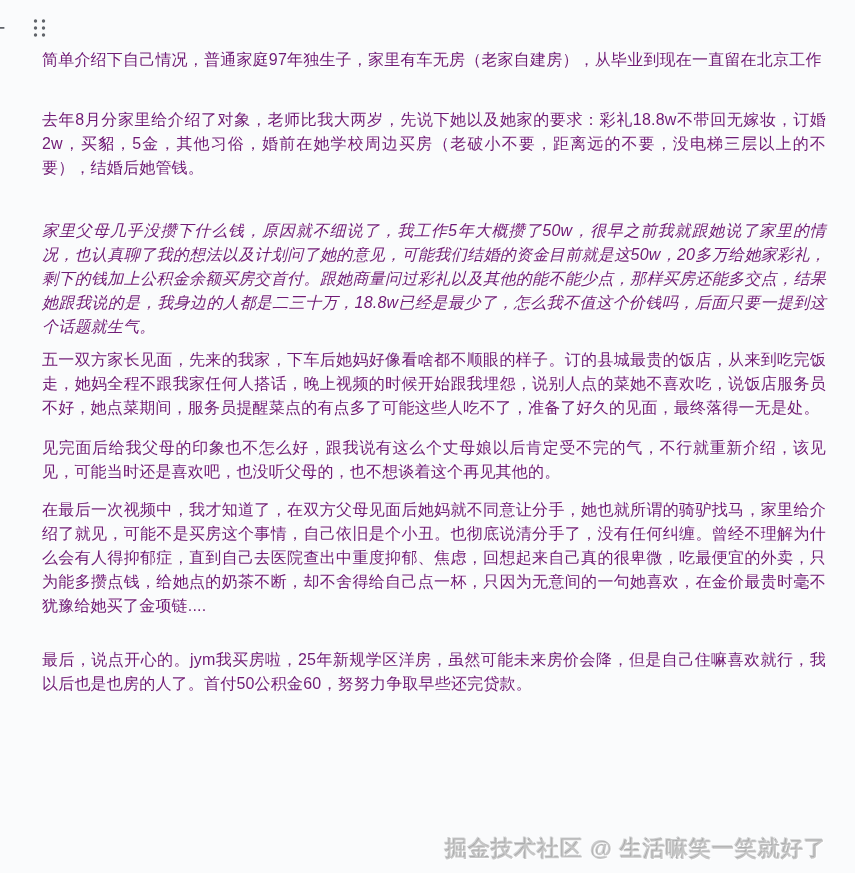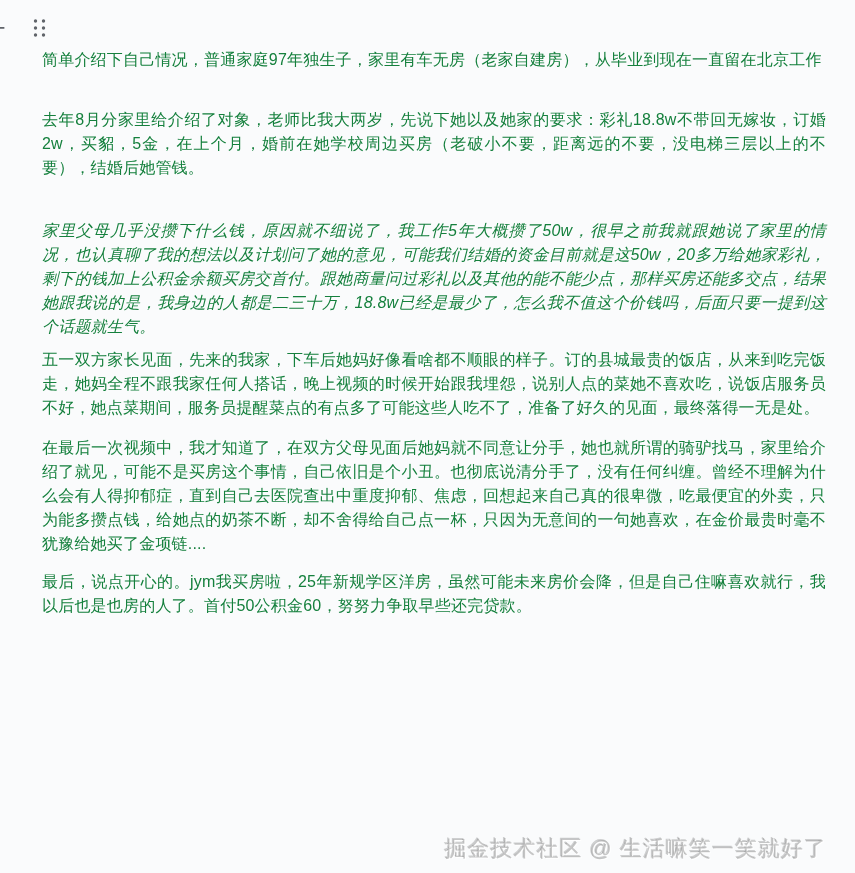--- a/index.html
+++ b/index.html
@@ -14,21 +14,21 @@
   .doc {
     position: absolute;
     left: 42px;
     top: 48px;
     width: 784px;
   }
   .doc p {
     margin: 0;
     font-size: 16px;
     line-height: 24px;
-    color: #15803d;
+    color: #701a75;
     text-align: justify;
     letter-spacing: 0.2px;
   }
   
   .doc p:nth-of-type(1) { margin-bottom: 36px; }
   .doc p:nth-of-type(2) { margin-bottom: 39px; }
   .doc p:nth-of-type(3) { margin-bottom: 9px; font-style: italic;  }
   .doc p:nth-of-type(4) { margin-bottom: 16px; }
   .doc p:nth-of-type(5) { margin-bottom: 14px;  }
   .doc p:nth-of-type(6) { margin-bottom: 30px; }
@@ -57,21 +57,21 @@
     left: 32px;
     top: 6px;
     width: 15px;
     height: 20px;
   }
   .watermark {
     position: absolute;
     right: 28px;
     top: 834px;
     font-size: 22px;
-    font-weight: normal;
+    font-weight: bold;
     letter-spacing: 1px;
     color: rgba(125, 125, 125, 0.42);
     text-shadow: 1px 1px 0 rgba(255,255,255,0.9), -1px -1px 0 rgba(95,95,95,0.28);
     white-space: nowrap;
   }
 </style>
 </head>
 <body>
 
 <div class="block-controls">
@@ -83,20 +83,21 @@
       <circle cx="3.5" cy="10" r="1.7" fill="#60646a"></circle>
       <circle cx="11.5" cy="10" r="1.7" fill="#60646a"></circle>
       <circle cx="3.5" cy="17" r="1.7" fill="#60646a"></circle>
       <circle cx="11.5" cy="17" r="1.7" fill="#60646a"></circle>
     </svg>
   </span>
 </div>
 
 <div class="doc">
   <p>简单介绍下自己情况，普通家庭97年独生子，家里有车无房（老家自建房），从毕业到现在一直留在北京工作</p>
-  <p>去年8月分家里给介绍了对象，老师比我大两岁，先说下她以及她家的要求：彩礼18.8w不带回无嫁妆，订婚2w，买貂，5金，在上个月，婚前在她学校周边买房（老破小不要，距离远的不要，没电梯三层以上的不要），结婚后她管钱。</p>
+  <p>去年8月分家里给介绍了对象，老师比我大两岁，先说下她以及她家的要求：彩礼18.8w不带回无嫁妆，订婚2w，买貂，5金，其他习俗，婚前在她学校周边买房（老破小不要，距离远的不要，没电梯三层以上的不要），结婚后她管钱。</p>
   <p>家里父母几乎没攒下什么钱，原因就不细说了，我工作5年大概攒了50w，很早之前我就跟她说了家里的情况，也认真聊了我的想法以及计划问了她的意见，可能我们结婚的资金目前就是这50w，20多万给她家彩礼，剩下的钱加上公积金余额买房交首付。跟她商量问过彩礼以及其他的能不能少点，那样买房还能多交点，结果她跟我说的是，我身边的人都是二三十万，18.8w已经是最少了，怎么我不值这个价钱吗，后面只要一提到这个话题就生气。</p>
   <p>五一双方家长见面，先来的我家，下车后她妈好像看啥都不顺眼的样子。订的县城最贵的饭店，从来到吃完饭走，她妈全程不跟我家任何人搭话，晚上视频的时候开始跟我埋怨，说别人点的菜她不喜欢吃，说饭店服务员不好，她点菜期间，服务员提醒菜点的有点多了可能这些人吃不了，准备了好久的见面，最终落得一无是处。</p>
+  <p>见完面后给我父母的印象也不怎么好，跟我说有这么个丈母娘以后肯定受不完的气，不行就重新介绍，该见见，可能当时还是喜欢吧，也没听父母的，也不想谈着这个再见其他的。</p>
   <p>在最后一次视频中，我才知道了，在双方父母见面后她妈就不同意让分手，她也就所谓的骑驴找马，家里给介绍了就见，可能不是买房这个事情，自己依旧是个小丑。也彻底说清分手了，没有任何纠缠。曾经不理解为什么会有人得抑郁症，直到自己去医院查出中重度抑郁、焦虑，回想起来自己真的很卑微，吃最便宜的外卖，只为能多攒点钱，给她点的奶茶不断，却不舍得给自己点一杯，只因为无意间的一句她喜欢，在金价最贵时毫不犹豫给她买了金项链....</p>
   <p>最后，说点开心的。jym我买房啦，25年新规学区洋房，虽然可能未来房价会降，但是自己住嘛喜欢就行，我以后也是也房的人了。首付50公积金60，努努力争取早些还完贷款。</p>
 </div>
 
 <div class="watermark">掘金技术社区 @ 生活嘛笑一笑就好了</div>
 
 </body></html>

